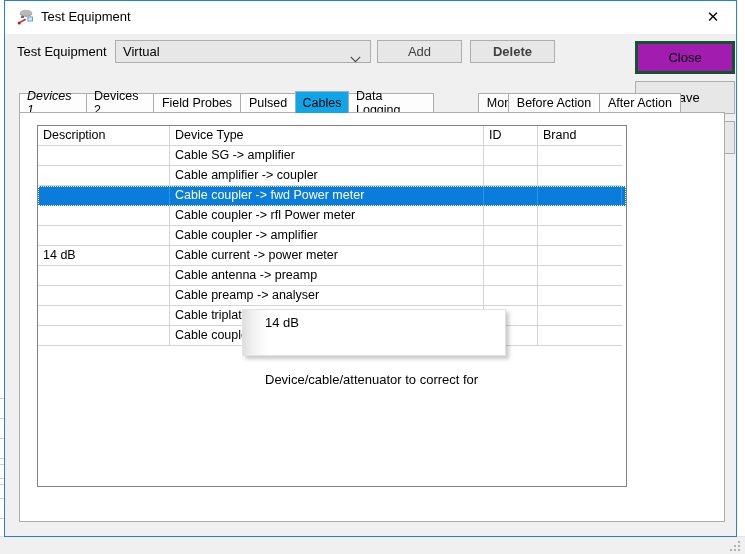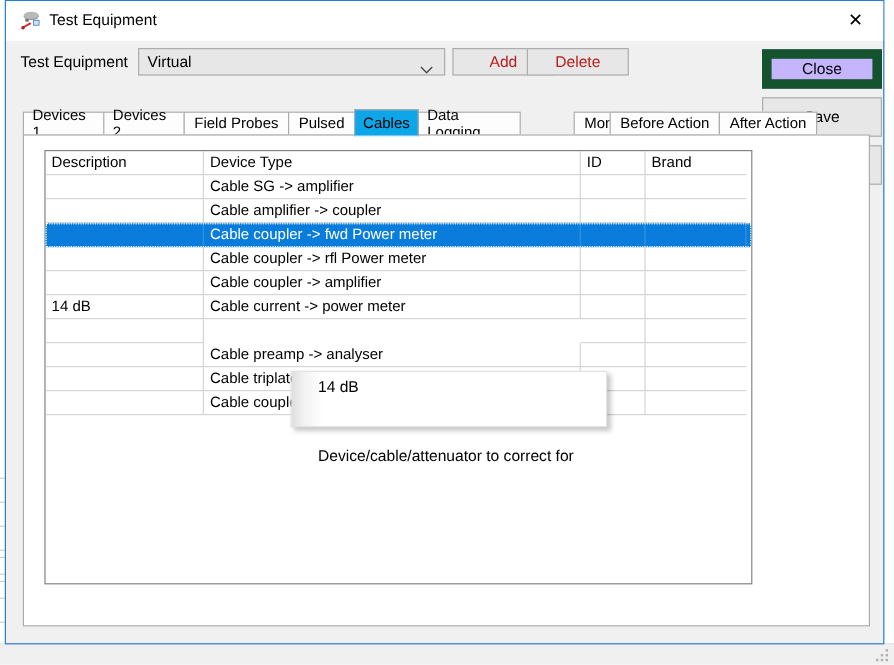--- a/index.html
+++ b/index.html
@@ -52,32 +52,32 @@
   }
   .combo{
     position:absolute;left:110px;top:39px;width:256px;height:23px;
     background:#e7e7e7;border:1px solid #adadad;box-sizing:border-box;
   }
   .combo .val{position:absolute;left:7px;top:3px;font-size:13px;color:#000;}
   .combo .chev{position:absolute;right:9px;top:8px;width:11px;height:7px;}
   .btn-top{
     position:absolute;top:39px;height:23px;width:85px;
     background:#e7e7e7;border:1px solid #adadad;box-sizing:border-box;
-    font-size:13px;color:#b91c1c;display:flex;align-items:center;justify-content:center;
+    font-size:13px;color:#404040;display:flex;align-items:center;justify-content:center;
   }
   #btn-add-top{left:372px;}
-  #btn-del-top{left:434px;}
+  #btn-del-top{left:465px;font-weight:bold;}
 
   
   .side-btn{
     position:absolute;left:630px;width:100px;height:33px;
     background:#e7e7e7;border:1px solid #adadad;box-sizing:border-box;
     font-size:13px;color:#000;display:flex;align-items:center;justify-content:center;
   }
-  #side-close{top:40px;border:8px solid #14532d;background:#c4b5fd;}
+  #side-close{top:40px;border:3px solid #14532d;background:#a21caf;}
   #side-save{top:80px;}
   #side-saveas{top:120px;}
 
   
   .tabstrip{position:absolute;left:14px;top:90px;height:22px;}
   .tab{
     position:absolute;top:2px;height:20px;
     background:#fdfdfd;border:1px solid #acacac;box-sizing:border-box;
     font-size:12.5px;color:#000;display:flex;align-items:center;justify-content:center;
     padding:0 7px;
@@ -186,21 +186,21 @@
     </div>
 
     <div class="btn-top" id="btn-add-top">Add</div>
     <div class="btn-top" id="btn-del-top">Delete</div>
 
     <div class="side-btn" id="side-close">Close</div>
     <div class="side-btn" id="side-save">Save</div>
     <div class="side-btn" id="side-saveas">Save As</div>
 
     <div class="tabstrip" id="tabstrip">
-        <div class="tab" style="left: 0px; width: 68px;">Devices 1</div>
+        <div class="tab" style="left: 0px; width: 68px; font-style: italic;">Devices 1</div>
         <div class="tab" style="left: 67px; width: 68px;">Devices 2</div>
         <div class="tab" style="left: 134px; width: 88px;">Field Probes</div>
         <div class="tab" style="left: 221px; width: 56px;">Pulsed</div>
         <div class="tab active" style="left: 276px; width: 54px;">Cables</div>
         <div class="tab" style="left: 329px; width: 86px;">Data Logging</div>
         <div class="tab" style="left: 414px; width: 76px; margin-left: 45px;">Monitoring</div>
         <div class="tab" style="left: 489px; width: 92px;">Before Action</div>
         <div class="tab" style="left: 580px; width: 82px;">After Action</div>
       </div>
     <div class="tabbody">
@@ -244,20 +244,21 @@
             <div class="gcell c3"></div>
           </div>
           <div class="grow" style="top: 120px;">
             <div class="gcell c0">14 dB</div>
             <div class="gcell c1">Cable current -&gt; power meter</div>
             <div class="gcell c2"></div>
             <div class="gcell c3"></div>
           </div>
           <div class="grow" style="top: 140px;">
             <div class="gcell c0"></div>
+            <div class="gcell c1">Cable antenna -&gt; preamp</div>
             <div class="gcell c2"></div>
             <div class="gcell c3"></div>
           </div>
           <div class="grow" style="top: 160px;">
             <div class="gcell c0"></div>
             <div class="gcell c1">Cable preamp -&gt; analyser</div>
             <div class="gcell c2"></div>
             <div class="gcell c3"></div>
           </div>
           <div class="grow" style="top: 180px;">

